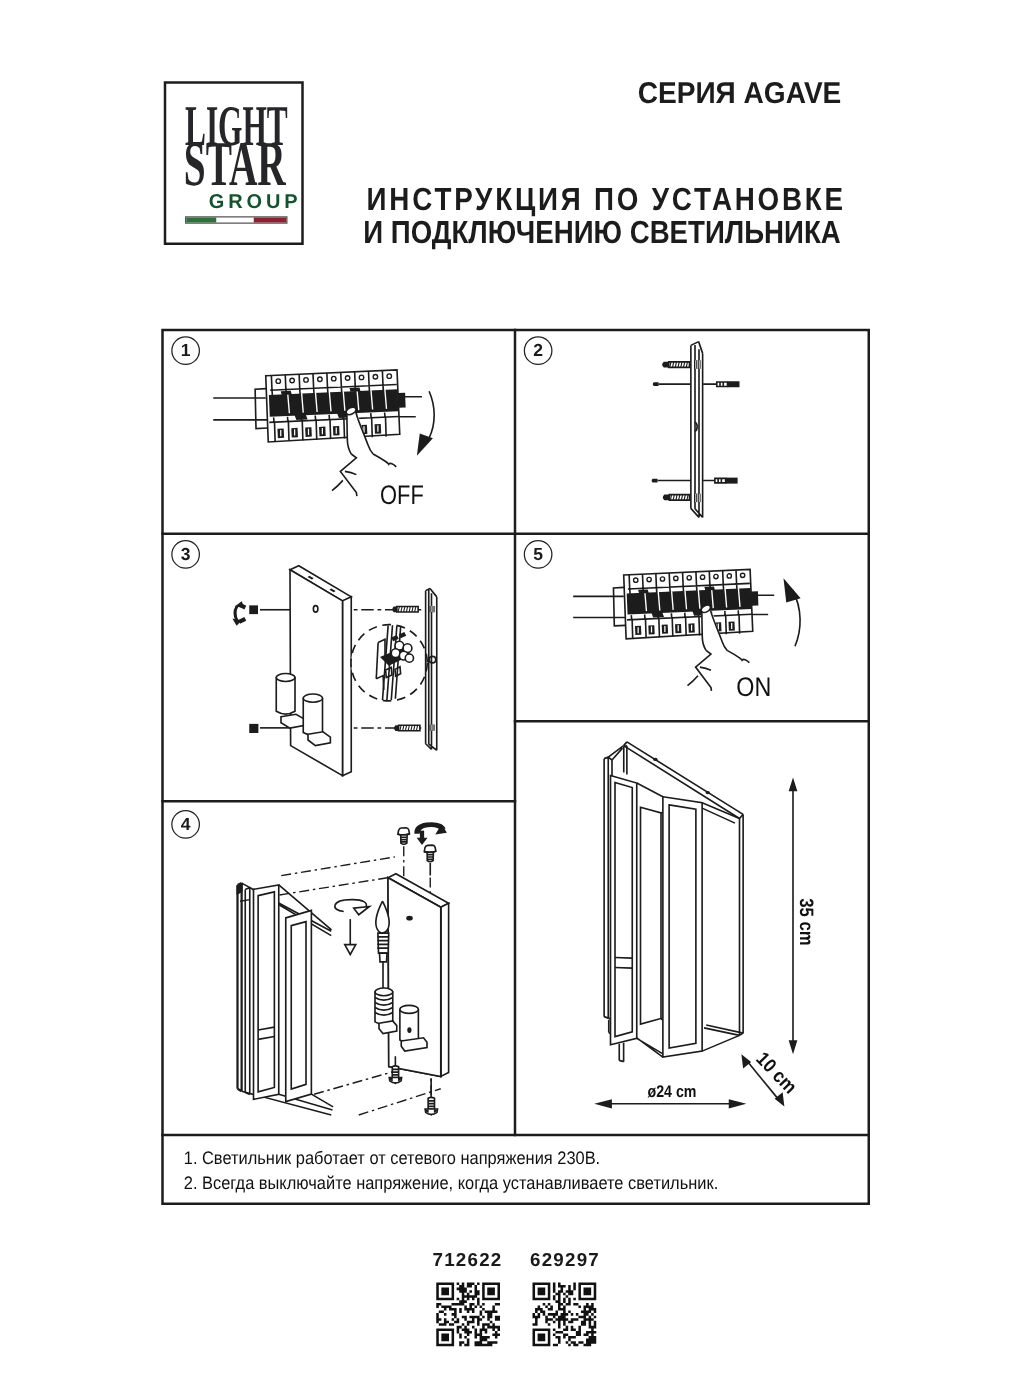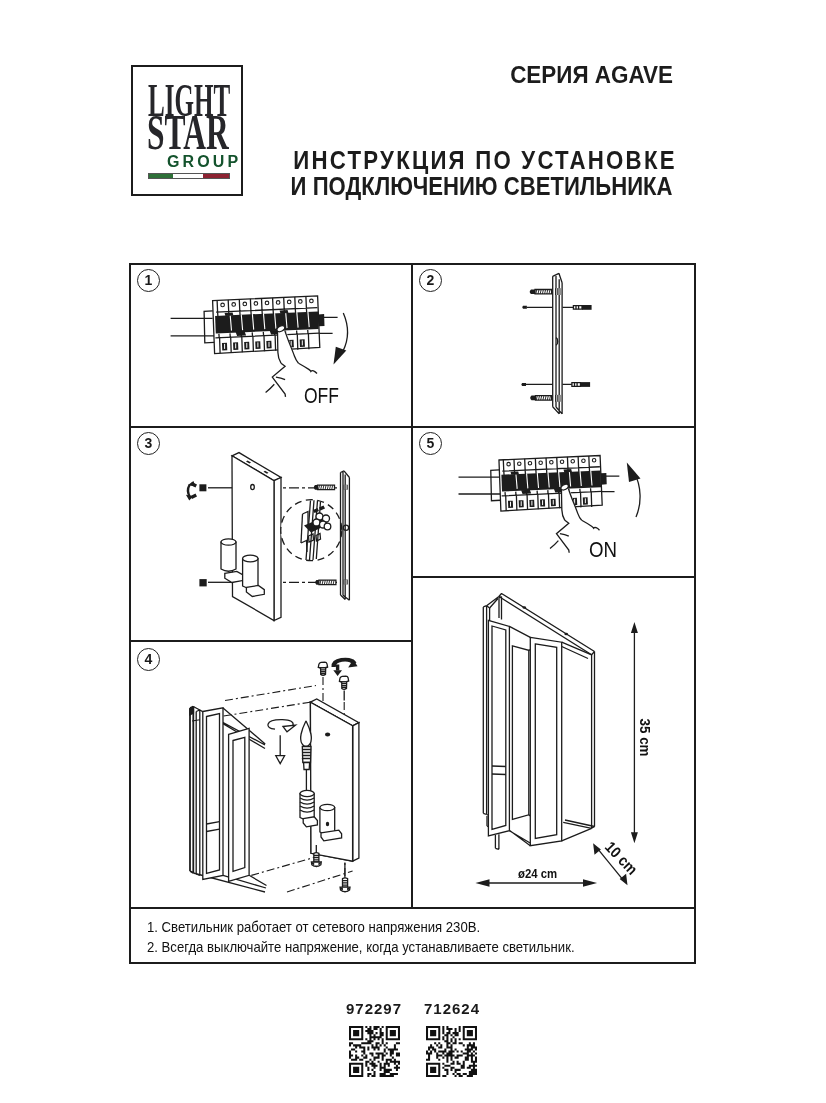--- a/index.html
+++ b/index.html
@@ -44,22 +44,22 @@
 <div class="circ" style="left:419px; top:269px;">2</div>
 <div class="circ" style="left:137px; top:432px;">3</div>
 <div class="circ" style="left:419px; top:432px;">5</div>
 <div class="circ" style="left:137px; top:648px;">4</div>
 
 <div class="abs" style="left:147px; top:917px; font-size:14.5px; line-height:20px; color:#111; transform:scaleX(0.906); transform-origin:0 0;">
 1. Светильник работает от сетевого напряжения 230В.<br>
 2. Всегда выключайте напряжение, когда устанавливаете светильник.
 </div>
 
-<div class="abs" style="left:324px; top:1000px; width:100px; text-align:center; font-weight:bold; font-size:15px; letter-spacing:1px;">972297</div>
-<div class="abs" style="left:402px; top:1000px; width:100px; text-align:center; font-weight:bold; font-size:15px; letter-spacing:1px;">712624</div>
+<div class="abs" style="left:324px; top:1000px; width:100px; text-align:center; font-weight:bold; font-size:15px; letter-spacing:1px;">712622</div>
+<div class="abs" style="left:402px; top:1000px; width:100px; text-align:center; font-weight:bold; font-size:15px; letter-spacing:1px;">629297</div>
 <svg class="abs" style="left:349px; top:1026px;" width="51" height="51" viewBox="0 0 50 50">
       <path fill="#111" d="M0.0 0.0h14.0v2.0h-14.0zM16.0 0.0h2.0v2.0h-2.0zM20.0 0.0h2.0v2.0h-2.0zM24.0 0.0h6.0v2.0h-6.0zM32.0 0.0h2.0v2.0h-2.0zM36.0 0.0h14.0v2.0h-14.0zM0.0 2.0h2.0v2.0h-2.0zM12.0 2.0h2.0v2.0h-2.0zM18.0 2.0h4.0v2.0h-4.0zM24.0 2.0h4.0v2.0h-4.0zM30.0 2.0h2.0v2.0h-2.0zM36.0 2.0h2.0v2.0h-2.0zM48.0 2.0h2.0v2.0h-2.0zM0.0 4.0h2.0v2.0h-2.0zM4.0 4.0h6.0v2.0h-6.0zM12.0 4.0h2.0v2.0h-2.0zM16.0 4.0h8.0v2.0h-8.0zM30.0 4.0h2.0v2.0h-2.0zM36.0 4.0h2.0v2.0h-2.0zM40.0 4.0h6.0v2.0h-6.0zM48.0 4.0h2.0v2.0h-2.0zM0.0 6.0h2.0v2.0h-2.0zM4.0 6.0h6.0v2.0h-6.0zM12.0 6.0h2.0v2.0h-2.0zM18.0 6.0h6.0v2.0h-6.0zM26.0 6.0h2.0v2.0h-2.0zM30.0 6.0h4.0v2.0h-4.0zM36.0 6.0h2.0v2.0h-2.0zM40.0 6.0h6.0v2.0h-6.0zM48.0 6.0h2.0v2.0h-2.0zM0.0 8.0h2.0v2.0h-2.0zM4.0 8.0h6.0v2.0h-6.0zM12.0 8.0h2.0v2.0h-2.0zM20.0 8.0h2.0v2.0h-2.0zM24.0 8.0h2.0v2.0h-2.0zM30.0 8.0h4.0v2.0h-4.0zM36.0 8.0h2.0v2.0h-2.0zM40.0 8.0h6.0v2.0h-6.0zM48.0 8.0h2.0v2.0h-2.0zM0.0 10.0h2.0v2.0h-2.0zM12.0 10.0h2.0v2.0h-2.0zM20.0 10.0h12.0v2.0h-12.0zM36.0 10.0h2.0v2.0h-2.0zM48.0 10.0h2.0v2.0h-2.0zM0.0 12.0h14.0v2.0h-14.0zM16.0 12.0h2.0v2.0h-2.0zM20.0 12.0h2.0v2.0h-2.0zM24.0 12.0h2.0v2.0h-2.0zM28.0 12.0h2.0v2.0h-2.0zM32.0 12.0h2.0v2.0h-2.0zM36.0 12.0h14.0v2.0h-14.0zM18.0 14.0h6.0v2.0h-6.0zM32.0 14.0h2.0v2.0h-2.0zM0.0 16.0h4.0v2.0h-4.0zM12.0 16.0h10.0v2.0h-10.0zM26.0 16.0h4.0v2.0h-4.0zM32.0 16.0h2.0v2.0h-2.0zM36.0 16.0h2.0v2.0h-2.0zM46.0 16.0h4.0v2.0h-4.0zM0.0 18.0h2.0v2.0h-2.0zM4.0 18.0h8.0v2.0h-8.0zM22.0 18.0h2.0v2.0h-2.0zM26.0 18.0h2.0v2.0h-2.0zM30.0 18.0h2.0v2.0h-2.0zM34.0 18.0h2.0v2.0h-2.0zM44.0 18.0h2.0v2.0h-2.0zM6.0 20.0h2.0v2.0h-2.0zM10.0 20.0h6.0v2.0h-6.0zM18.0 20.0h2.0v2.0h-2.0zM22.0 20.0h8.0v2.0h-8.0zM36.0 20.0h2.0v2.0h-2.0zM44.0 20.0h2.0v2.0h-2.0zM2.0 22.0h4.0v2.0h-4.0zM14.0 22.0h2.0v2.0h-2.0zM18.0 22.0h2.0v2.0h-2.0zM24.0 22.0h2.0v2.0h-2.0zM28.0 22.0h2.0v2.0h-2.0zM34.0 22.0h2.0v2.0h-2.0zM38.0 22.0h10.0v2.0h-10.0zM0.0 24.0h2.0v2.0h-2.0zM6.0 24.0h2.0v2.0h-2.0zM12.0 24.0h4.0v2.0h-4.0zM34.0 24.0h2.0v2.0h-2.0zM40.0 24.0h4.0v2.0h-4.0zM0.0 26.0h2.0v2.0h-2.0zM14.0 26.0h2.0v2.0h-2.0zM20.0 26.0h4.0v2.0h-4.0zM26.0 26.0h8.0v2.0h-8.0zM36.0 26.0h2.0v2.0h-2.0zM40.0 26.0h4.0v2.0h-4.0zM46.0 26.0h4.0v2.0h-4.0zM0.0 28.0h4.0v2.0h-4.0zM6.0 28.0h2.0v2.0h-2.0zM12.0 28.0h2.0v2.0h-2.0zM16.0 28.0h2.0v2.0h-2.0zM22.0 28.0h2.0v2.0h-2.0zM28.0 28.0h2.0v2.0h-2.0zM32.0 28.0h4.0v2.0h-4.0zM40.0 28.0h2.0v2.0h-2.0zM46.0 28.0h4.0v2.0h-4.0zM0.0 30.0h2.0v2.0h-2.0zM6.0 30.0h4.0v2.0h-4.0zM14.0 30.0h4.0v2.0h-4.0zM24.0 30.0h6.0v2.0h-6.0zM32.0 30.0h2.0v2.0h-2.0zM42.0 30.0h2.0v2.0h-2.0zM2.0 32.0h6.0v2.0h-6.0zM10.0 32.0h4.0v2.0h-4.0zM20.0 32.0h2.0v2.0h-2.0zM24.0 32.0h2.0v2.0h-2.0zM32.0 32.0h2.0v2.0h-2.0zM36.0 32.0h6.0v2.0h-6.0zM44.0 32.0h2.0v2.0h-2.0zM16.0 34.0h4.0v2.0h-4.0zM22.0 34.0h2.0v2.0h-2.0zM28.0 34.0h2.0v2.0h-2.0zM36.0 34.0h2.0v2.0h-2.0zM40.0 34.0h10.0v2.0h-10.0zM0.0 36.0h14.0v2.0h-14.0zM16.0 36.0h2.0v2.0h-2.0zM20.0 36.0h6.0v2.0h-6.0zM30.0 36.0h2.0v2.0h-2.0zM34.0 36.0h6.0v2.0h-6.0zM44.0 36.0h2.0v2.0h-2.0zM48.0 36.0h2.0v2.0h-2.0zM0.0 38.0h2.0v2.0h-2.0zM12.0 38.0h2.0v2.0h-2.0zM16.0 38.0h2.0v2.0h-2.0zM22.0 38.0h6.0v2.0h-6.0zM30.0 38.0h2.0v2.0h-2.0zM34.0 38.0h2.0v2.0h-2.0zM38.0 38.0h2.0v2.0h-2.0zM46.0 38.0h2.0v2.0h-2.0zM0.0 40.0h2.0v2.0h-2.0zM4.0 40.0h6.0v2.0h-6.0zM12.0 40.0h2.0v2.0h-2.0zM18.0 40.0h2.0v2.0h-2.0zM24.0 40.0h2.0v2.0h-2.0zM30.0 40.0h6.0v2.0h-6.0zM44.0 40.0h6.0v2.0h-6.0zM0.0 42.0h2.0v2.0h-2.0zM4.0 42.0h6.0v2.0h-6.0zM12.0 42.0h2.0v2.0h-2.0zM18.0 42.0h2.0v2.0h-2.0zM22.0 42.0h2.0v2.0h-2.0zM30.0 42.0h2.0v2.0h-2.0zM34.0 42.0h8.0v2.0h-8.0zM46.0 42.0h2.0v2.0h-2.0zM0.0 44.0h2.0v2.0h-2.0zM4.0 44.0h6.0v2.0h-6.0zM12.0 44.0h2.0v2.0h-2.0zM24.0 44.0h2.0v2.0h-2.0zM34.0 44.0h6.0v2.0h-6.0zM0.0 46.0h2.0v2.0h-2.0zM12.0 46.0h2.0v2.0h-2.0zM18.0 46.0h4.0v2.0h-4.0zM24.0 46.0h2.0v2.0h-2.0zM30.0 46.0h6.0v2.0h-6.0zM40.0 46.0h8.0v2.0h-8.0zM0.0 48.0h14.0v2.0h-14.0zM18.0 48.0h2.0v2.0h-2.0zM22.0 48.0h4.0v2.0h-4.0zM30.0 48.0h14.0v2.0h-14.0z"></path>
     </svg>
 <svg class="abs" style="left:426px; top:1026px;" width="51" height="51" viewBox="0 0 50 50">
       <path fill="#111" d="M0.0 0.0h14.0v2.0h-14.0zM16.0 0.0h2.0v2.0h-2.0zM20.0 0.0h2.0v2.0h-2.0zM32.0 0.0h2.0v2.0h-2.0zM36.0 0.0h14.0v2.0h-14.0zM0.0 2.0h2.0v2.0h-2.0zM12.0 2.0h2.0v2.0h-2.0zM16.0 2.0h2.0v2.0h-2.0zM20.0 2.0h6.0v2.0h-6.0zM28.0 2.0h2.0v2.0h-2.0zM32.0 2.0h2.0v2.0h-2.0zM36.0 2.0h2.0v2.0h-2.0zM48.0 2.0h2.0v2.0h-2.0zM0.0 4.0h2.0v2.0h-2.0zM4.0 4.0h6.0v2.0h-6.0zM12.0 4.0h2.0v2.0h-2.0zM16.0 4.0h2.0v2.0h-2.0zM22.0 4.0h2.0v2.0h-2.0zM28.0 4.0h2.0v2.0h-2.0zM32.0 4.0h2.0v2.0h-2.0zM36.0 4.0h2.0v2.0h-2.0zM40.0 4.0h6.0v2.0h-6.0zM48.0 4.0h2.0v2.0h-2.0zM0.0 6.0h2.0v2.0h-2.0zM4.0 6.0h6.0v2.0h-6.0zM12.0 6.0h2.0v2.0h-2.0zM16.0 6.0h2.0v2.0h-2.0zM20.0 6.0h4.0v2.0h-4.0zM26.0 6.0h6.0v2.0h-6.0zM36.0 6.0h2.0v2.0h-2.0zM40.0 6.0h6.0v2.0h-6.0zM48.0 6.0h2.0v2.0h-2.0zM0.0 8.0h2.0v2.0h-2.0zM4.0 8.0h6.0v2.0h-6.0zM12.0 8.0h2.0v2.0h-2.0zM18.0 8.0h4.0v2.0h-4.0zM24.0 8.0h2.0v2.0h-2.0zM28.0 8.0h4.0v2.0h-4.0zM36.0 8.0h2.0v2.0h-2.0zM40.0 8.0h6.0v2.0h-6.0zM48.0 8.0h2.0v2.0h-2.0zM0.0 10.0h2.0v2.0h-2.0zM12.0 10.0h2.0v2.0h-2.0zM16.0 10.0h2.0v2.0h-2.0zM20.0 10.0h2.0v2.0h-2.0zM26.0 10.0h2.0v2.0h-2.0zM36.0 10.0h2.0v2.0h-2.0zM48.0 10.0h2.0v2.0h-2.0zM0.0 12.0h14.0v2.0h-14.0zM16.0 12.0h2.0v2.0h-2.0zM20.0 12.0h2.0v2.0h-2.0zM24.0 12.0h2.0v2.0h-2.0zM28.0 12.0h2.0v2.0h-2.0zM32.0 12.0h2.0v2.0h-2.0zM36.0 12.0h14.0v2.0h-14.0zM18.0 14.0h4.0v2.0h-4.0zM24.0 14.0h2.0v2.0h-2.0zM28.0 14.0h2.0v2.0h-2.0zM8.0 16.0h2.0v2.0h-2.0zM12.0 16.0h2.0v2.0h-2.0zM20.0 16.0h4.0v2.0h-4.0zM26.0 16.0h4.0v2.0h-4.0zM32.0 16.0h4.0v2.0h-4.0zM42.0 16.0h2.0v2.0h-2.0zM46.0 16.0h2.0v2.0h-2.0zM4.0 18.0h2.0v2.0h-2.0zM10.0 18.0h2.0v2.0h-2.0zM14.0 18.0h2.0v2.0h-2.0zM20.0 18.0h2.0v2.0h-2.0zM24.0 18.0h2.0v2.0h-2.0zM36.0 18.0h2.0v2.0h-2.0zM40.0 18.0h8.0v2.0h-8.0zM2.0 20.0h6.0v2.0h-6.0zM12.0 20.0h4.0v2.0h-4.0zM20.0 20.0h6.0v2.0h-6.0zM40.0 20.0h2.0v2.0h-2.0zM44.0 20.0h6.0v2.0h-6.0zM2.0 22.0h2.0v2.0h-2.0zM6.0 22.0h4.0v2.0h-4.0zM18.0 22.0h2.0v2.0h-2.0zM24.0 22.0h2.0v2.0h-2.0zM28.0 22.0h2.0v2.0h-2.0zM38.0 22.0h8.0v2.0h-8.0zM48.0 22.0h2.0v2.0h-2.0zM0.0 24.0h2.0v2.0h-2.0zM4.0 24.0h2.0v2.0h-2.0zM8.0 24.0h2.0v2.0h-2.0zM12.0 24.0h8.0v2.0h-8.0zM22.0 24.0h6.0v2.0h-6.0zM30.0 24.0h2.0v2.0h-2.0zM34.0 24.0h2.0v2.0h-2.0zM40.0 24.0h4.0v2.0h-4.0zM46.0 24.0h2.0v2.0h-2.0zM0.0 26.0h6.0v2.0h-6.0zM10.0 26.0h2.0v2.0h-2.0zM16.0 26.0h2.0v2.0h-2.0zM20.0 26.0h6.0v2.0h-6.0zM36.0 26.0h6.0v2.0h-6.0zM44.0 26.0h2.0v2.0h-2.0zM48.0 26.0h2.0v2.0h-2.0zM2.0 28.0h2.0v2.0h-2.0zM10.0 28.0h6.0v2.0h-6.0zM18.0 28.0h10.0v2.0h-10.0zM30.0 28.0h6.0v2.0h-6.0zM40.0 28.0h8.0v2.0h-8.0zM2.0 30.0h2.0v2.0h-2.0zM10.0 30.0h2.0v2.0h-2.0zM16.0 30.0h2.0v2.0h-2.0zM20.0 30.0h2.0v2.0h-2.0zM24.0 30.0h2.0v2.0h-2.0zM28.0 30.0h4.0v2.0h-4.0zM38.0 30.0h4.0v2.0h-4.0zM44.0 30.0h2.0v2.0h-2.0zM48.0 30.0h2.0v2.0h-2.0zM0.0 32.0h4.0v2.0h-4.0zM12.0 32.0h2.0v2.0h-2.0zM20.0 32.0h2.0v2.0h-2.0zM24.0 32.0h2.0v2.0h-2.0zM38.0 32.0h4.0v2.0h-4.0zM44.0 32.0h2.0v2.0h-2.0zM48.0 32.0h2.0v2.0h-2.0zM20.0 34.0h2.0v2.0h-2.0zM26.0 34.0h2.0v2.0h-2.0zM30.0 34.0h2.0v2.0h-2.0zM36.0 34.0h2.0v2.0h-2.0zM44.0 34.0h6.0v2.0h-6.0zM0.0 36.0h14.0v2.0h-14.0zM16.0 36.0h2.0v2.0h-2.0zM24.0 36.0h4.0v2.0h-4.0zM30.0 36.0h4.0v2.0h-4.0zM36.0 36.0h2.0v2.0h-2.0zM46.0 36.0h2.0v2.0h-2.0zM0.0 38.0h2.0v2.0h-2.0zM12.0 38.0h2.0v2.0h-2.0zM18.0 38.0h6.0v2.0h-6.0zM34.0 38.0h4.0v2.0h-4.0zM42.0 38.0h8.0v2.0h-8.0zM0.0 40.0h2.0v2.0h-2.0zM4.0 40.0h6.0v2.0h-6.0zM12.0 40.0h2.0v2.0h-2.0zM16.0 40.0h2.0v2.0h-2.0zM24.0 40.0h4.0v2.0h-4.0zM34.0 40.0h4.0v2.0h-4.0zM40.0 40.0h4.0v2.0h-4.0zM46.0 40.0h2.0v2.0h-2.0zM0.0 42.0h2.0v2.0h-2.0zM4.0 42.0h6.0v2.0h-6.0zM12.0 42.0h2.0v2.0h-2.0zM18.0 42.0h4.0v2.0h-4.0zM24.0 42.0h2.0v2.0h-2.0zM28.0 42.0h6.0v2.0h-6.0zM44.0 42.0h6.0v2.0h-6.0zM0.0 44.0h2.0v2.0h-2.0zM4.0 44.0h6.0v2.0h-6.0zM12.0 44.0h2.0v2.0h-2.0zM20.0 44.0h2.0v2.0h-2.0zM28.0 44.0h2.0v2.0h-2.0zM42.0 44.0h8.0v2.0h-8.0zM0.0 46.0h2.0v2.0h-2.0zM12.0 46.0h2.0v2.0h-2.0zM20.0 46.0h2.0v2.0h-2.0zM26.0 46.0h2.0v2.0h-2.0zM30.0 46.0h4.0v2.0h-4.0zM36.0 46.0h4.0v2.0h-4.0zM42.0 46.0h8.0v2.0h-8.0zM0.0 48.0h14.0v2.0h-14.0zM16.0 48.0h4.0v2.0h-4.0zM28.0 48.0h2.0v2.0h-2.0zM32.0 48.0h4.0v2.0h-4.0zM40.0 48.0h6.0v2.0h-6.0z"></path>
     </svg>
 
 <svg width="0" height="0" style="position:absolute">
 <defs>
 <g id="brk">

